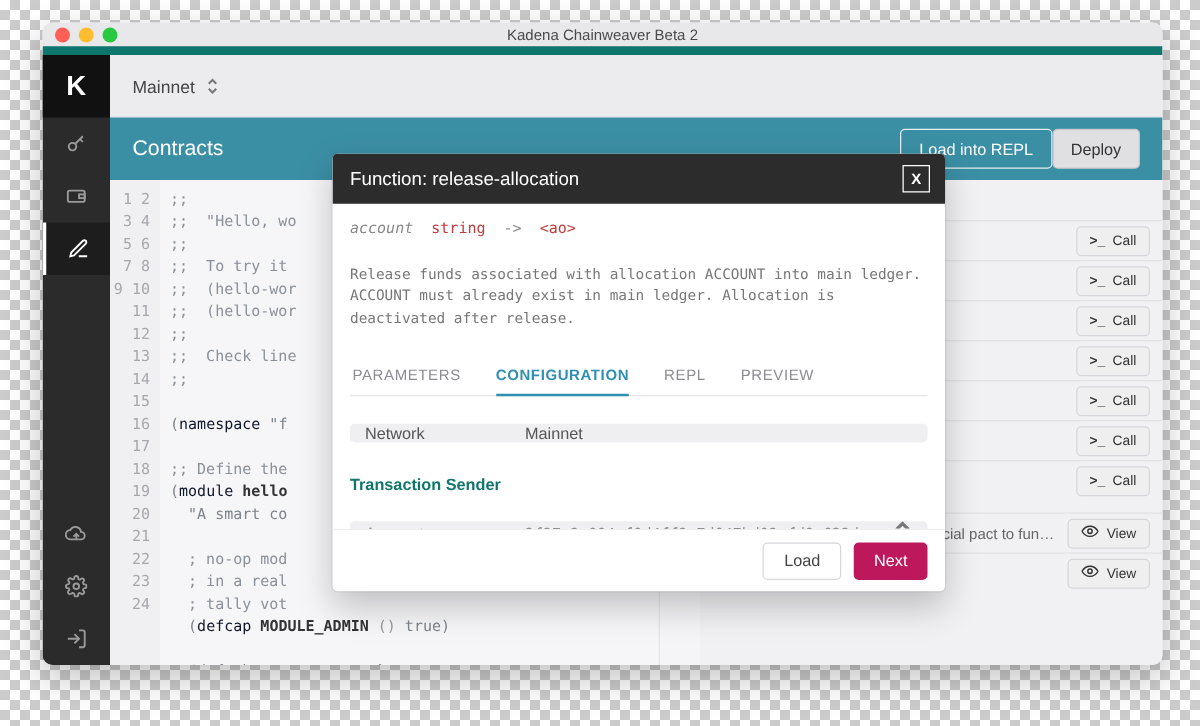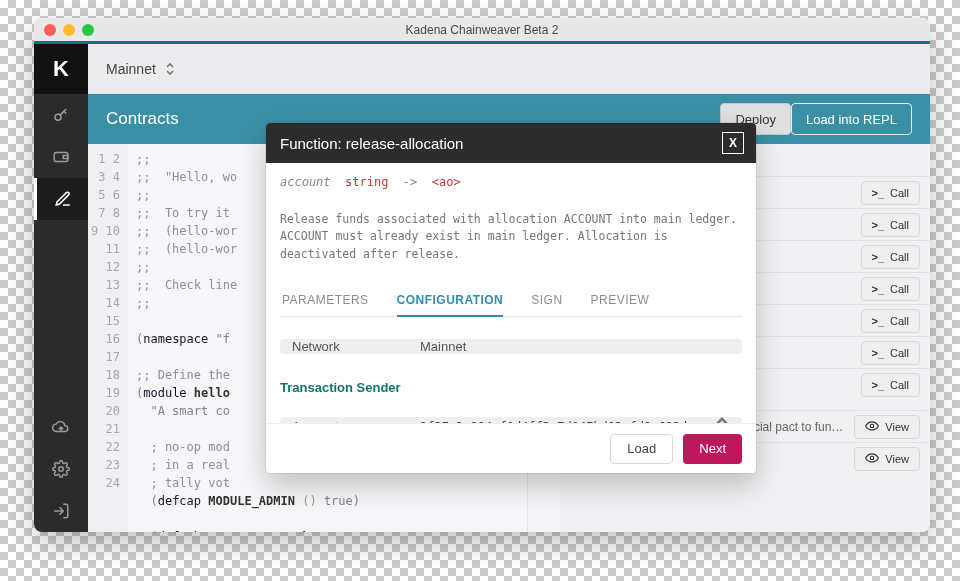--- a/index.html
+++ b/index.html
@@ -15,21 +15,21 @@
     background-size: 16px 16px;
     background-position: 0 0, 0 8px, 8px -8px, -8px 0;
   }
   .window {
     position: absolute; left: 34px; top: 18px; width: 896px; height: 514px;
     background: #f5f5f7; border-radius: 8px; box-shadow: 0 10px 30px rgba(0,0,0,.25);
     overflow: hidden; display: flex; flex-direction: column;
   }
   .titlebar {
     height: 26px; background: #e8e8ea; display: flex; align-items: center;
-    border-bottom: 3px solid #0f766e; position: relative;
+    border-bottom: 7px solid #0f766e; position: relative;
   }
   .traffic { display: flex; gap: 7px; margin-left: 10px; }
   .dot { width: 12px; height: 12px; border-radius: 50%; }
   .dot.red { background:#ff5f57; } .dot.yellow { background:#febc2e; } .dot.green { background:#28c840; }
   .titlebar .title { position:absolute; left:0; right:0; text-align:center; font-size:12px; color:#4a4a4a; pointer-events:none;}
   .chrome-body { flex:1; display:flex; min-height:0; }
   .sidebar {
     width: 54px; background:#2b2b2b; display:flex; flex-direction:column; align-items:center;
   }
   .logo {
@@ -163,22 +163,22 @@
           <svg viewBox="0 0 10 16" fill="none" stroke="#777" stroke-width="1.6">
               <polyline points="2,6 5,3 8,6"></polyline>
               <polyline points="2,10 5,13 8,10"></polyline>
             </svg>
         </span>
       </div>
 
       <div class="toolbar">
         <div class="toolbar-title">Contracts</div>
         <div class="toolbar-spacer"></div>
+        <div class="btn btn-outline">Load into REPL</div>
         <div class="btn btn-solid">Deploy</div>
-        <div class="btn btn-outline">Load into REPL</div>
       </div>
 
       <div class="work">
         <div class="editor">
           <div class="gutter" id="gutter">1
 2
 3
 4
 5
 6
@@ -321,21 +321,21 @@
     </div>
     <div class="modal-body">
       <div class="sig">
         <span class="ital">account</span>&nbsp;&nbsp;<span class="ty">string</span>&nbsp;&nbsp;<span>-&gt;</span>&nbsp;&nbsp;<span class="ret">&lt;ao&gt;</span>
       </div>
       <div class="modal-desc">Release funds associated with allocation ACCOUNT into main ledger. ACCOUNT must already exist in main ledger. Allocation is deactivated after release.</div>
 
       <div class="tabs">
         <div class="tab">PARAMETERS</div>
         <div class="tab active">CONFIGURATION</div>
-        <div class="tab">SIGN</div>
+        <div class="tab">REPL</div>
         <div class="tab">PREVIEW</div>
       </div>
 
       <div class="formrow">
         <div style="width:110px">Network</div>
         <div>Mainnet</div>
       </div>
 
       <div class="subhd">Transaction Sender</div>
 

